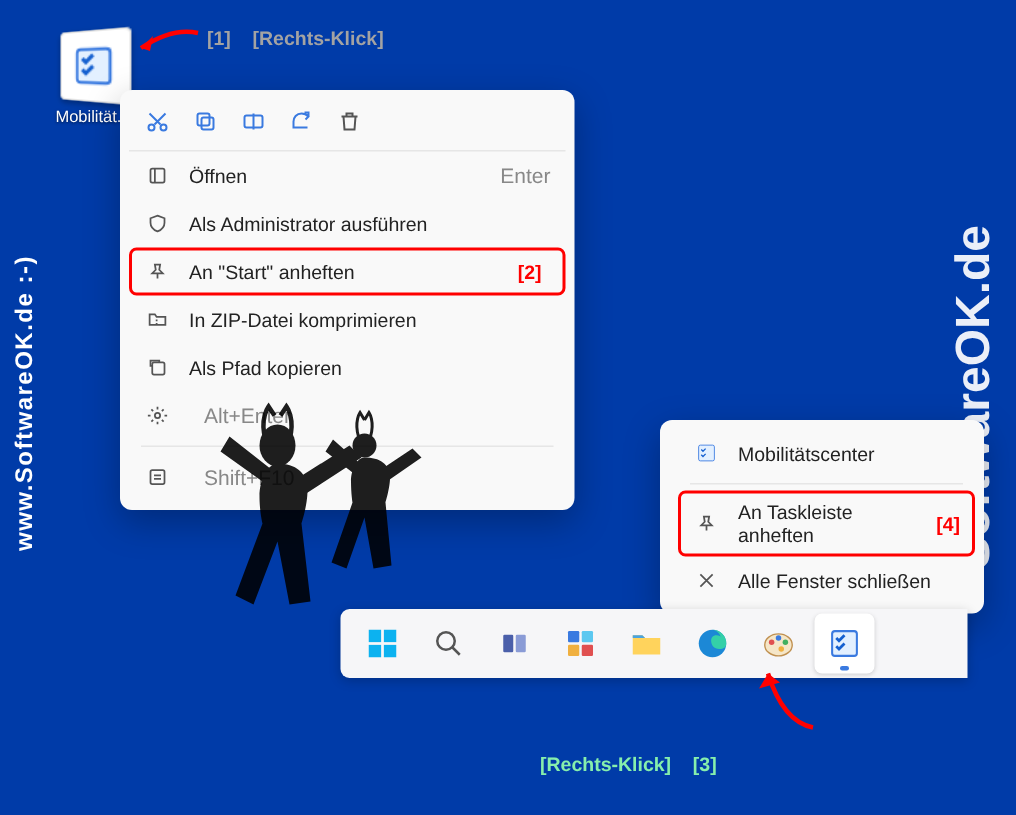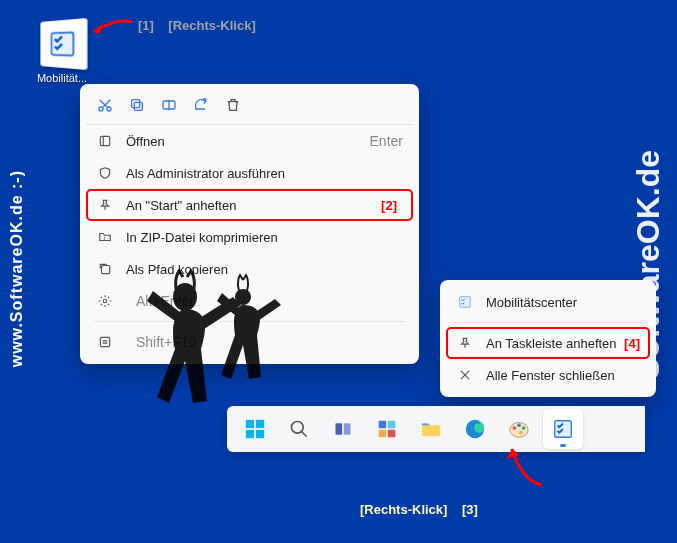--- a/index.html
+++ b/index.html
@@ -11,22 +11,22 @@
 .desktop-icon .label { color: #fff; font-size: 11px; margin-top: 4px; text-shadow: 0 1px 2px rgba(0,0,0,0.6); }
 
 .arrow1 { position: absolute; top: 18px; left: 90px; width: 44px; height: 22px; }
 .anno1 { position: absolute; top: 18px; left: 138px; color: #a3a3a3; font-size: 13px; font-weight: bold; }
 
 .watermark-left { position: absolute; left: 8px; top: 170px; color: #fff; font-size: 16px; font-weight: bold; writing-mode: vertical-rl; transform: rotate(180deg); letter-spacing: 1px; }
 .watermark-center { position: absolute; top: 93px; left: 216px; color: #fff; font-size: 13px; font-weight: bold; }
 .watermark-right { position: absolute; top: 150px; right: 10px; color: #fff; font-size: 32px; font-weight: bold; writing-mode: vertical-rl; transform: rotate(180deg); opacity: 0.92; }
 
 .ctx-menu { position: absolute; background: #f9f9f9; border-radius: 8px; box-shadow: 0 8px 24px rgba(0,0,0,0.28); padding: 6px; font-size: 13px; color: #222; }
-.menu1 { top: 60px; left: 80px; width: 339px; margin-top: 24px; }
-.menu2 { top: 280px; left: 440px; width: 216px; }
+.menu1 { top: 60px; left: 80px; width: 303px; }
+.menu2 { top: 280px; left: 440px; width: 216px; padding-left: 12px; }
 
 .toolbar-row { display: flex; gap: 10px; padding: 4px 8px 8px 8px; border-bottom: 1px solid #e6e6e6; }
 .toolbar-row .tbtn { width: 22px; height: 22px; display: flex; align-items: center; justify-content: center; border-radius: 4px; color: #3a7ae0; cursor: pointer; }
 .toolbar-row .tbtn.gray { color: #555; }
 
 .mitem { display: flex; align-items: center; padding: 7px 10px; border-radius: 5px; cursor: pointer; position: relative; }
 .mitem .micon { width: 18px; height: 18px; margin-right: 12px; display: flex; align-items: center; justify-content: center; color: #555; flex-shrink: 0; }
 .mitem .mlabel { flex: 1; }
 .mitem .mshortcut { color: #888; font-size: 14px; margin-left: 10px; }
 .mitem .marker { color: #ff0000; font-weight: bold; margin-left: 6px; font-size: 13px; }
@@ -34,21 +34,21 @@
 .sep { height: 1px; background: #e6e6e6; margin: 4px 8px; }
 
 .menu1 .marker2 { position: absolute; right: 16px; color: #ff0000; font-weight: bold; font-size: 13px; }
 
 .taskbar { position: absolute; bottom: 91px; left: 227px; width: 418px; height: 46px; background: #f6f6f8; border-radius: 6px 0 0 6px; display: flex; align-items: center; padding: 0 8px; gap: 4px; box-shadow: 0 2px 8px rgba(0,0,0,0.2); }
 .tb-item { width: 40px; height: 40px; display: flex; align-items: center; justify-content: center; border-radius: 5px; cursor: pointer; }
 .tb-item.active { background: #fff; box-shadow: 0 1px 3px rgba(0,0,0,0.15); position: relative; }
 .tb-item.active::after { content: ''; position: absolute; bottom: 2px; left: 50%; transform: translateX(-50%); width: 6px; height: 3px; background: #3a7ae0; border-radius: 2px; }
 
 .arrow3 { position: absolute; bottom: 54px; left: 504px; }
-.anno3 { position: absolute; bottom: 26px; left: 360px; color: #fef9c3; font-size: 13px; font-weight: bold; }
+.anno3 { position: absolute; bottom: 26px; left: 360px; color: #86efac; font-size: 13px; font-weight: bold; }
 
 .figure { position: absolute; top: 265px; left: 115px; width: 210px; height: 180px; opacity: 0.88; }
 </style>
 </head>
 <body>
 
 <div class="desktop-icon">
   <div class="icon-img">
     <svg viewBox="0 0 24 24" fill="none">
         <rect x="3" y="3" width="18" height="18" rx="2" fill="#e3f0ff" stroke="#3a7ae0" stroke-width="1.5"></rect>

